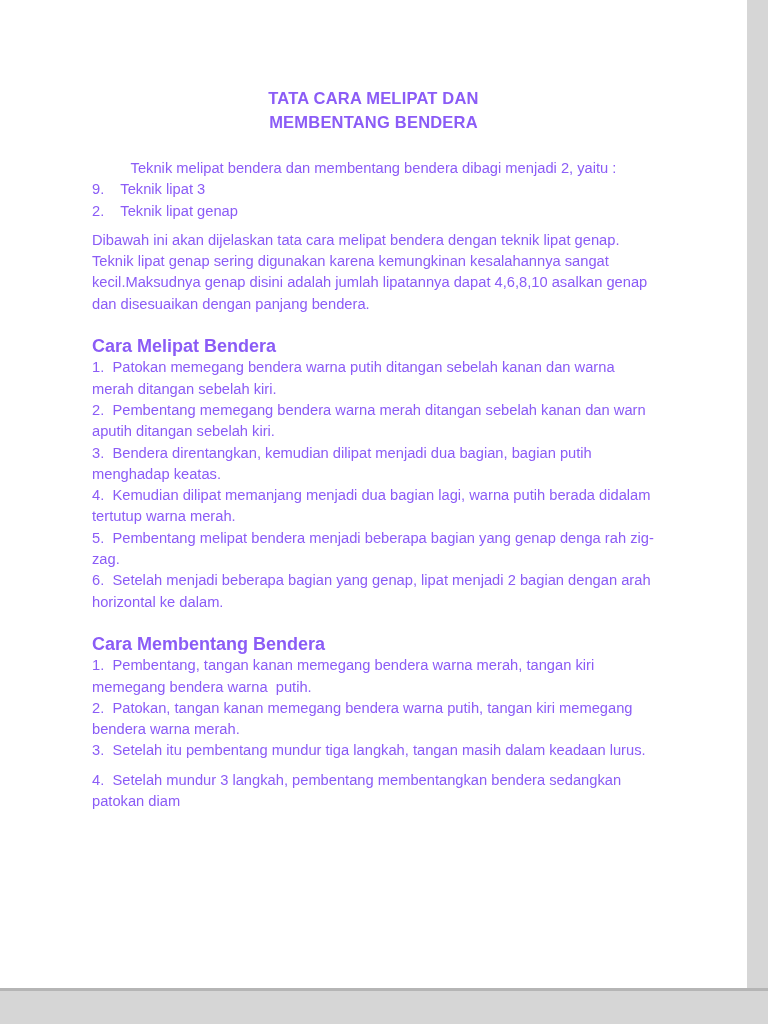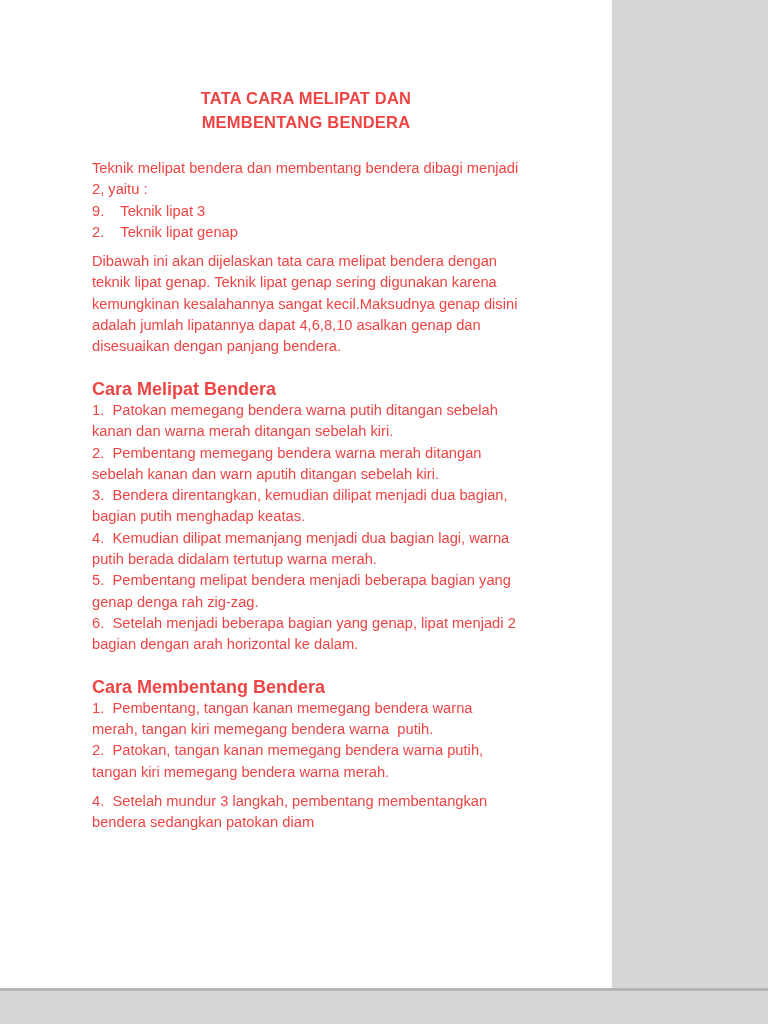--- a/index.html
+++ b/index.html
@@ -13,26 +13,26 @@
   }
   .viewer {
     width: 768px;
     height: 1024px;
     position: relative;
   }
   .page {
     position: absolute;
     top: 0;
     left: 0;
-    width: 612px;
+    width: 747px;
     height: 988px;
     background: #ffffff;
     box-sizing: border-box;
     padding: 86px 92px 0 92px;
-    color: #ef4444;
+    color: #8b5cf6;
   }
   .page-shadow {
     position: absolute;
     top: 988px;
     left: 0;
     width: 768px;
     height: 3px;
     background: #b5b5b5;
   }
   .below-page {
@@ -53,21 +53,21 @@
   }
   h1.doc-title span { display: block; }
   .para {
     margin: 0;
     font-size: 14.7px;
     line-height: 21.3px;
     white-space: pre-wrap;
     font-weight: normal;
   }
   .block-gap { margin-top: 8px; }
-  .lead-gap { margin-top: 24px; }
+  .lead-gap { margin-top: 24px; text-align: center; }
   h2.section-heading {
     margin: 21px 0 0 0;
     font-size: 18px;
     line-height: 21.3px;
     font-weight: bold;
   }
 </style>
 </head>
 <body>
 
@@ -89,19 +89,20 @@
     <p class="para">1.  Patokan memegang bendera warna putih ditangan sebelah kanan dan warna merah ditangan sebelah kiri.</p>
     <p class="para">2.  Pembentang memegang bendera warna merah ditangan sebelah kanan dan warn aputih ditangan sebelah kiri.</p>
     <p class="para">3.  Bendera direntangkan, kemudian dilipat menjadi dua bagian, bagian putih menghadap keatas.</p>
     <p class="para">4.  Kemudian dilipat memanjang menjadi dua bagian lagi, warna putih berada didalam tertutup warna merah.</p>
     <p class="para">5.  Pembentang melipat bendera menjadi beberapa bagian yang genap denga rah zig-zag.</p>
     <p class="para">6.  Setelah menjadi beberapa bagian yang genap, lipat menjadi 2 bagian dengan arah horizontal ke dalam.</p>
 
     <h2 class="section-heading">Cara Membentang Bendera</h2>
     <p class="para">1.  Pembentang, tangan kanan memegang bendera warna merah, tangan kiri memegang bendera warna  putih.</p>
     <p class="para">2.  Patokan, tangan kanan memegang bendera warna putih, tangan kiri memegang bendera warna merah.</p>
+    <p class="para">3.  Setelah itu pembentang mundur tiga langkah, tangan masih dalam keadaan lurus.</p>
 
     <p class="para block-gap">4.  Setelah mundur 3 langkah, pembentang membentangkan bendera sedangkan patokan diam</p>
 
   </div>
   <div class="page-shadow"></div>
   <div class="below-page"></div>
 </div>
 
 </body></html>

